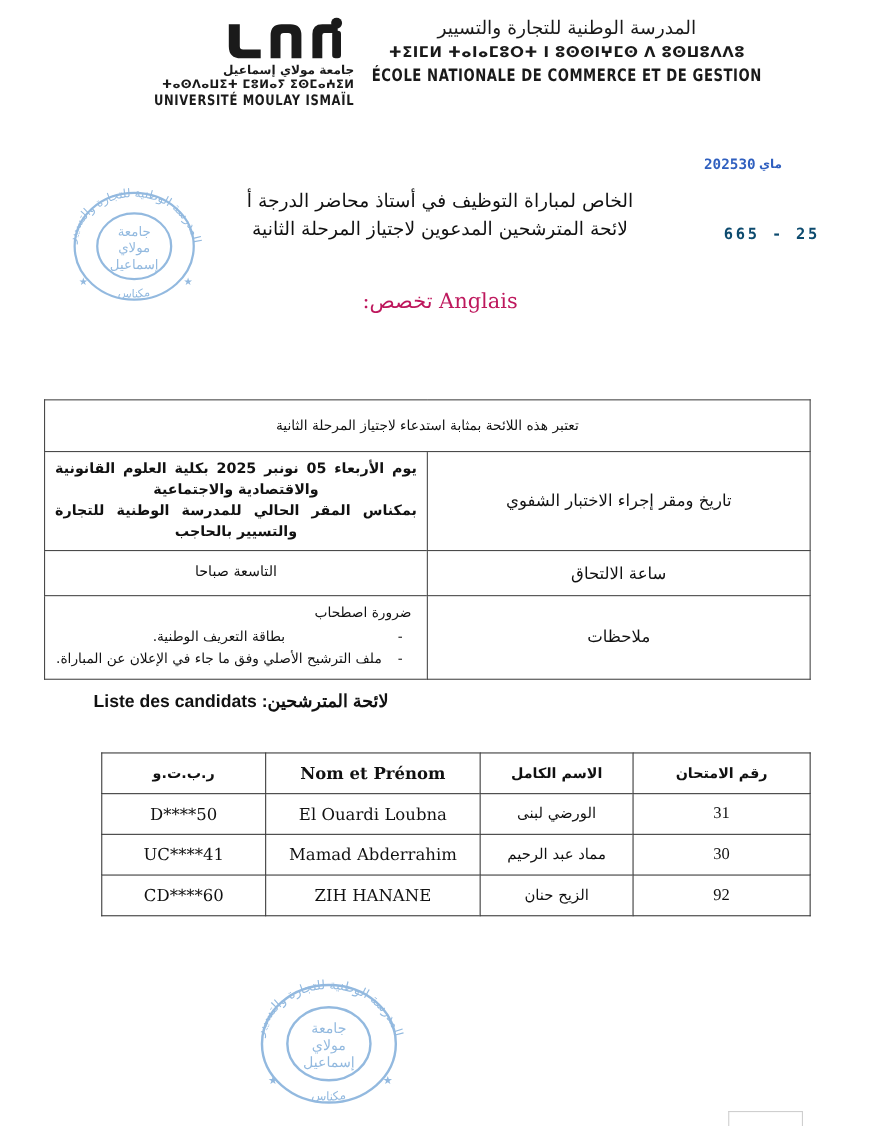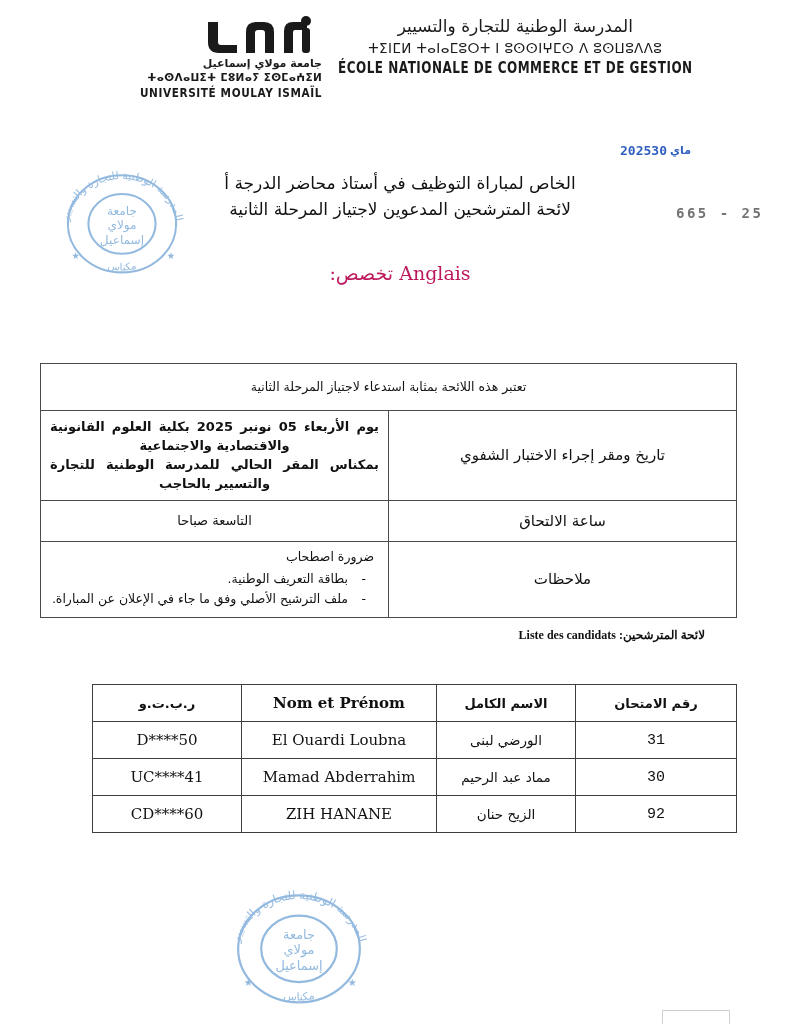--- a/index.html
+++ b/index.html
@@ -43,51 +43,51 @@
     font-size:10.5px;font-weight:700;letter-spacing:0.6px;
     margin-top:1px;color:#1a1a1a;white-space:nowrap;
     transform:scaleY(1.25);transform-origin:center top;
   }
   .encg-ar{
     font-family:"DejaVu Sans",sans-serif;
     font-size:17px;font-weight:400;direction:rtl;
     color:#1a1a1a;white-space:nowrap;line-height:1.25;
   }
   .encg-tif{
-    font-size:13.5px;font-weight:400;letter-spacing:0.4px;
+    font-size:13.5px;font-weight:700;letter-spacing:0.4px;
     color:#1a1a1a;white-space:nowrap;margin-top:3px;
   }
   .encg-fr{
     font-size:12px;font-weight:700;letter-spacing:0.5px;
     color:#1a1a1a;white-space:nowrap;margin-top:3px;
     transform:scaleY(1.3);transform-origin:center top;
   }
 
   
   .ink-stamp{position:absolute;color:#8ab4dd;}
   .ink-stamp svg{display:block;overflow:visible;}
   .stamp-1{left:46px;top:166px;width:152px;height:112px;opacity:.92;}
   .stamp-2{left:214px;top:888px;width:170px;height:118px;opacity:.92;}
 
   
   .date-stamp{
-    position:absolute;left:620px;top:143px;
+    position:absolute;left:640px;top:143px;
     font-family:"DejaVu Sans Mono","Liberation Mono",monospace;
     color:#2f5fbf;font-weight:700;font-size:13px;
     letter-spacing:1px;white-space:nowrap;
   }
   .date-stamp .ar-mon{
     font-family:"DejaVu Sans",sans-serif;font-size:11px;
     padding:0 3px;position:relative;top:-1px;
   }
   .ref-stamp{
     position:absolute;left:658px;top:205px;
     font-family:"DejaVu Sans Mono","Liberation Mono",monospace;
-    color:#737373;font-weight:700;font-size:14px;
-    letter-spacing:2.5px;white-space:nowrap;margin-left:18px;
+    color:#0c4a6e;font-weight:700;font-size:14px;
+    letter-spacing:2.5px;white-space:nowrap;
   }
 
   
   .title-block{
     position:absolute;left:180px;top:170px;width:440px;
     direction:rtl;text-align:center;
   }
   .title-line{
     font-family:"DejaVu Sans",sans-serif;
     font-size:17px;line-height:1.55;color:#111;font-weight:400;
@@ -116,35 +116,35 @@
     vertical-align:middle;line-height:1.45;
   }
   .info-table td.full{text-align:center;height:32px;font-size:12.5px;}
   .info-table td.label{
     width:126px;text-align:center;font-size:15px;line-height:1.5;
   }
   .info-table td.value{text-align:center;}
   .info-table td.value.strong{font-weight:700;text-align:justify;text-align-last:center;}
   .info-table td.value.notes{text-align:right;font-size:12.5px;padding:6px 14px 8px 9px;}
   .info-table .notes-head{margin:0 0 2px 0;}
-  .info-table ul{margin:0;padding:0;list-style:none;}
+  .info-table ul{margin:0;padding:0;list-style:none;text-align:center;}
   .info-table ul li{padding-right:26px;position:relative;line-height:1.6;}
   .info-table ul li::before{
     content:"-";position:absolute;right:8px;top:0;
   }
   .row-venue td{height:54px;}
   .row-time td{height:26px;}
   .row-notes td{height:60px;margin-top:47px;}
 
   
   .list-heading{
     position:absolute;left:85px;top:628px;width:620px;
-    text-align:right;direction:rtl;
-    font-family:Liberation Serif, serif;
-    font-size:12px;font-weight:700;color:#111;
+    text-align:left;direction:rtl;
+    font-family:Liberation Sans, sans-serif;
+    font-size:16px;font-weight:700;color:#111;
   }
   .list-heading .lat{direction:ltr;display:inline-block;}
 
   
   .cand-table{
     position:absolute;left:92px;top:684px;width:608px;
     border-collapse:collapse;table-layout:fixed;direction:rtl;
   }
   .cand-table th,.cand-table td{
     border:1px solid #3d3d3d;
@@ -160,21 +160,21 @@
     font-size:15px;direction:ltr;
   }
   .cand-table td{
     font-family:"DejaVu Sans",sans-serif;font-size:13.5px;margin-left:36px;
   }
   .cand-table td.lat{
     font-family:"DejaVu Serif","Liberation Serif",serif;
     font-size:15px;direction:ltr;
   }
   .cand-table td.num{
-    font-family:Liberation Mono, monospace;
+    font-family:Liberation Serif, serif;
     font-size:15px;direction:ltr;
   }
   .col-num{width:152px;}
   .col-ar{width:130px;}
   .col-fr{width:186px;}
   .col-cin{width:140px;}
 
   
   .corner-box{
     position:absolute;left:662px;top:1010px;width:66px;height:16px;

